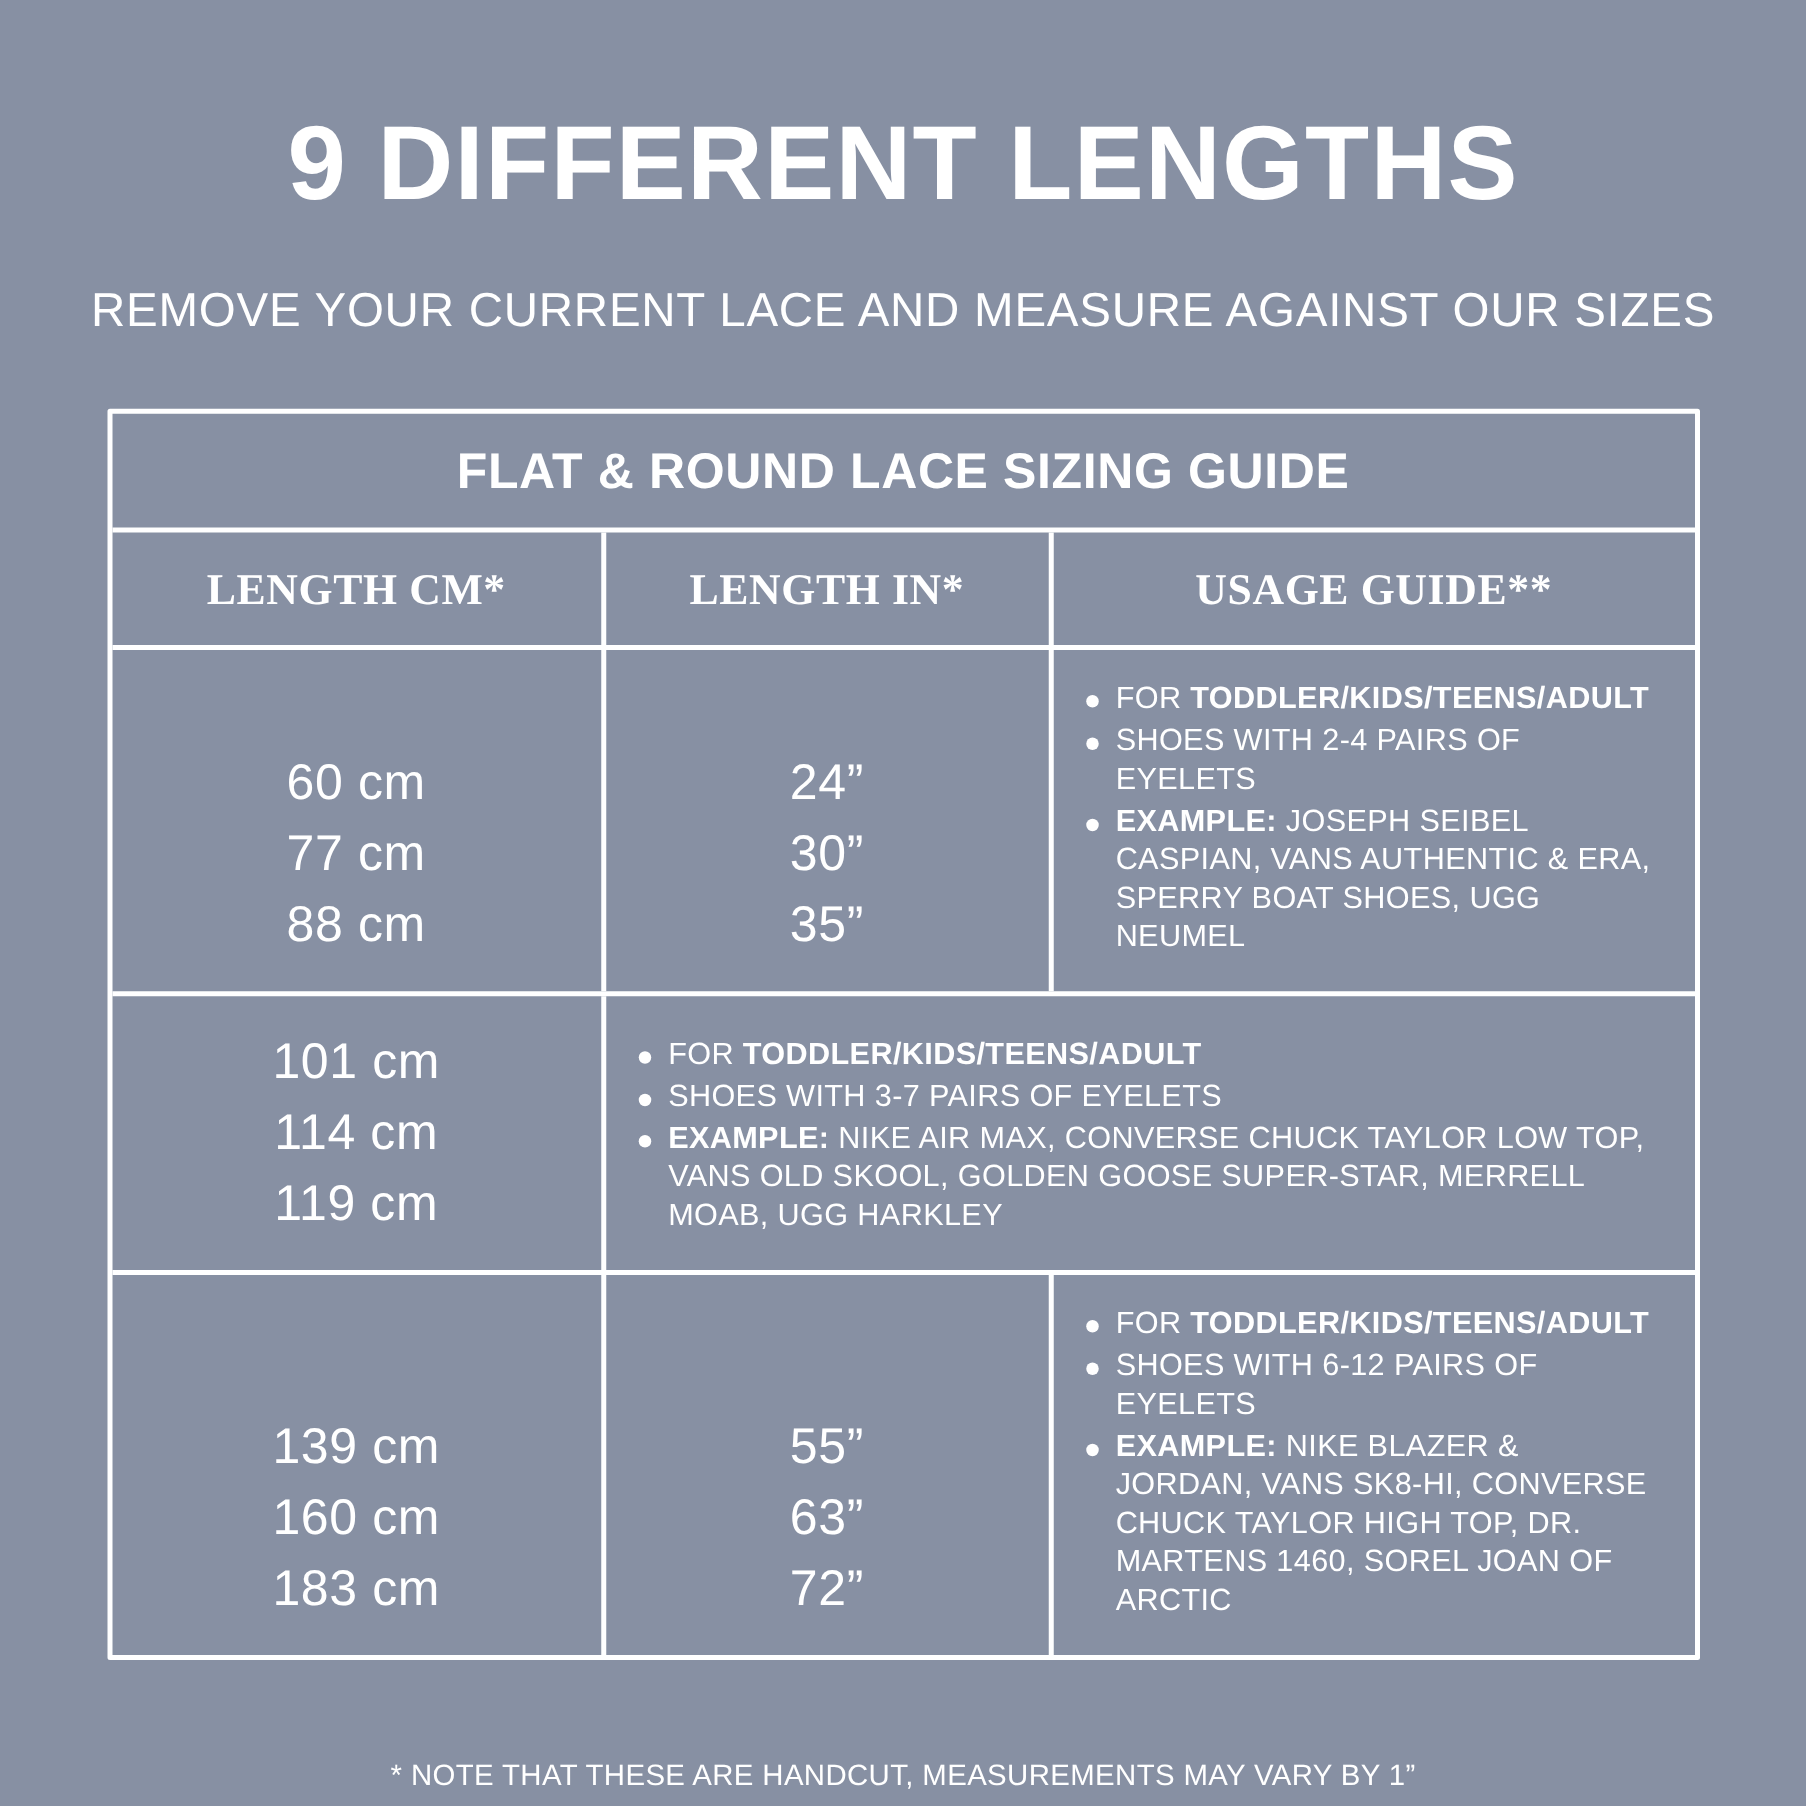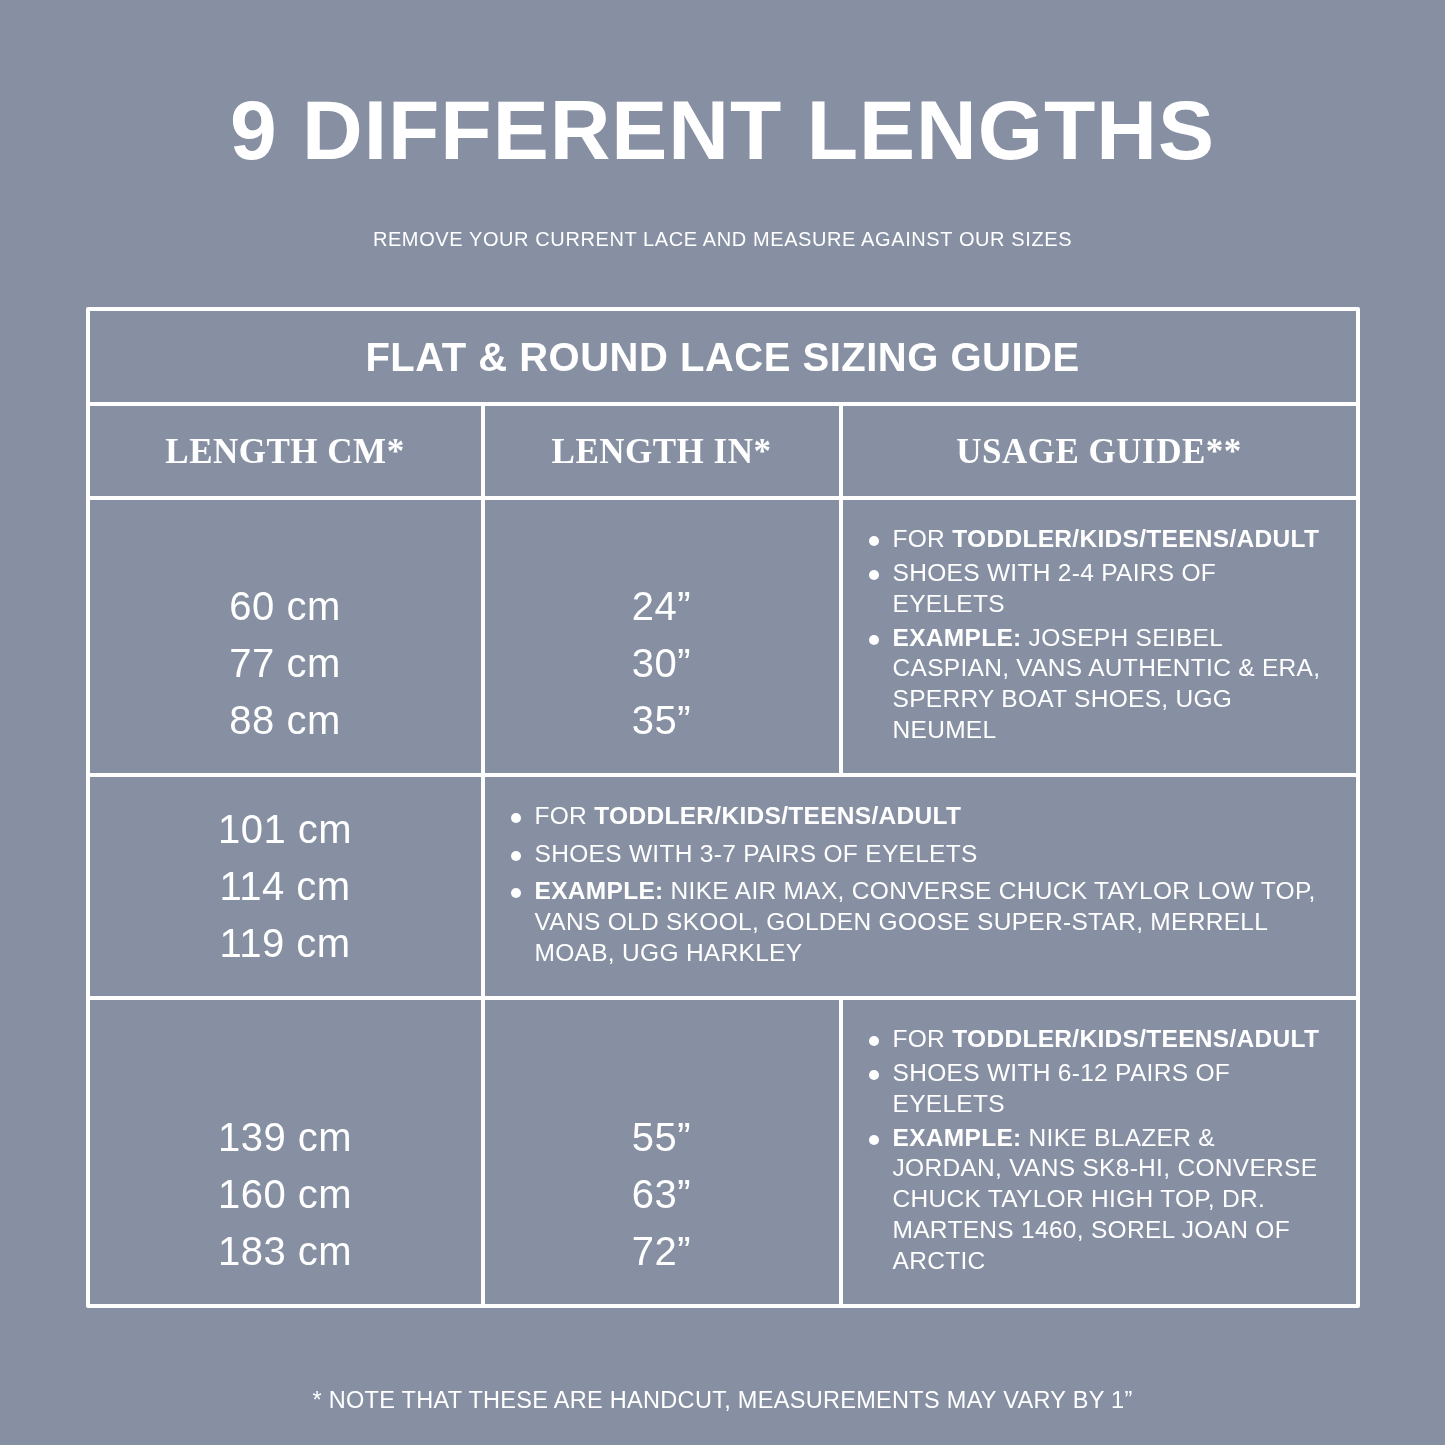--- a/index.html
+++ b/index.html
@@ -24,21 +24,21 @@
   .headline {
     margin-top: 88px;
     font-size: 84px;
     font-weight: bold;
     letter-spacing: 1px;
     line-height: 1;
     text-align: center;
   }
   .subhead {
     margin-top: 32px;
-    font-size: 20px;
+    font-size: 38px;
     letter-spacing: 0.6px;
     text-align: center;
     font-weight: 400;
   }
   .table {
     margin-top: 32px;
     width: 1274px;
     border: 4px solid #ffffff;
     border-radius: 2px;
   }
@@ -77,21 +77,21 @@
   }
   .size-val {
     font-size: 40px;
     font-weight: 400;
     letter-spacing: 0.5px;
   }
   .usage {
     padding: 24px 24px 24px 26px;
     display: flex;
     flex-direction: column;
-    justify-content: space-between;
+    justify-content: flex-end;
     height: 100%;
   }
   .bullet {
     display: flex;
     align-items: flex-start;
     font-size: 24.5px;
     line-height: 1.26;
     letter-spacing: 0.3px;
     margin-bottom: 3px;
   }

